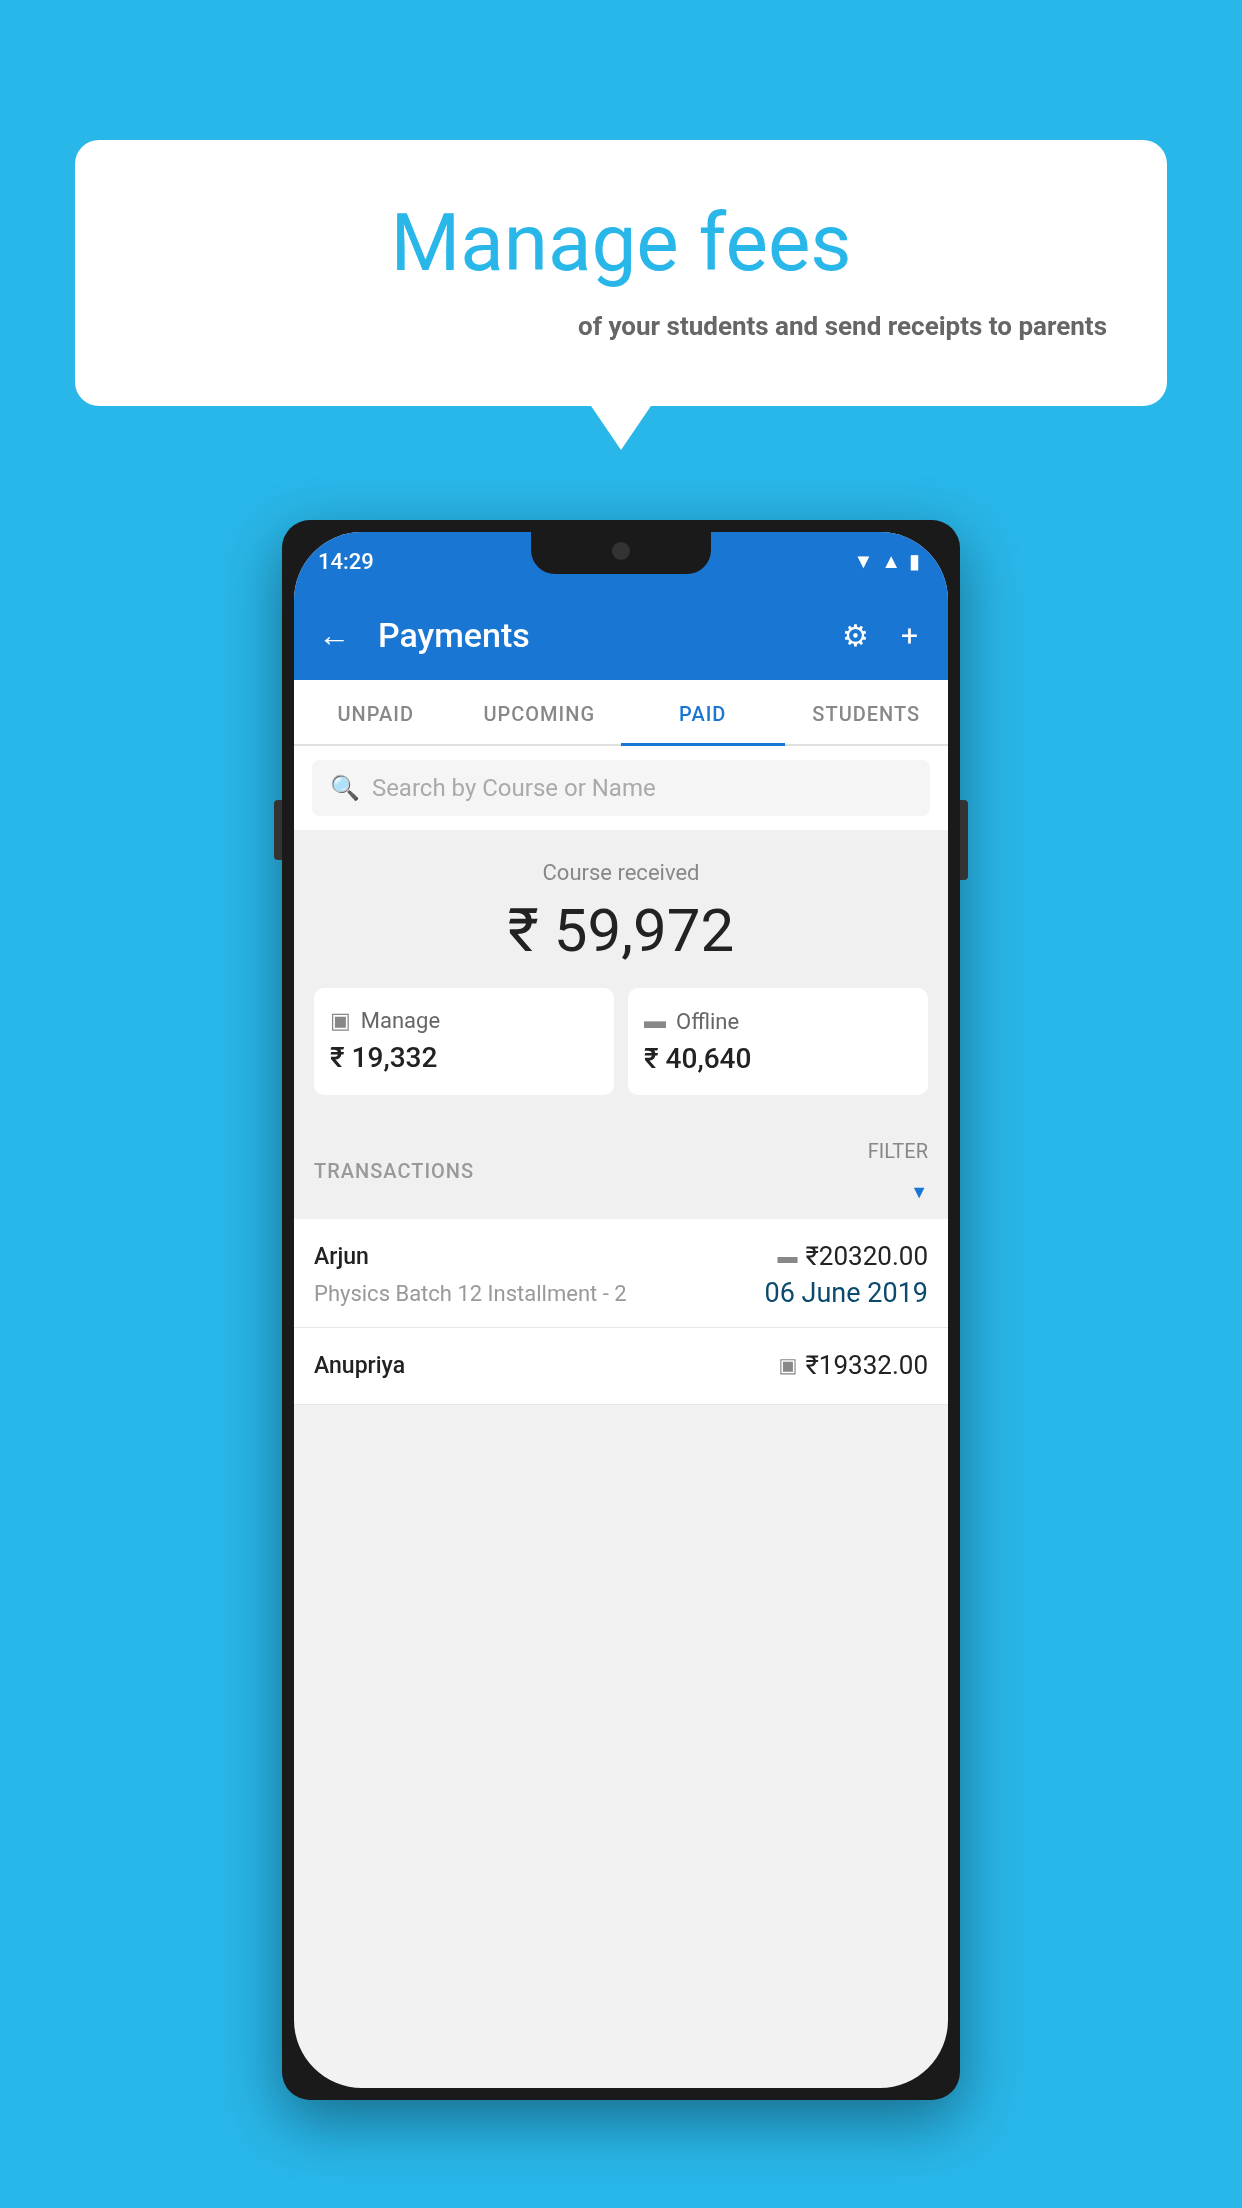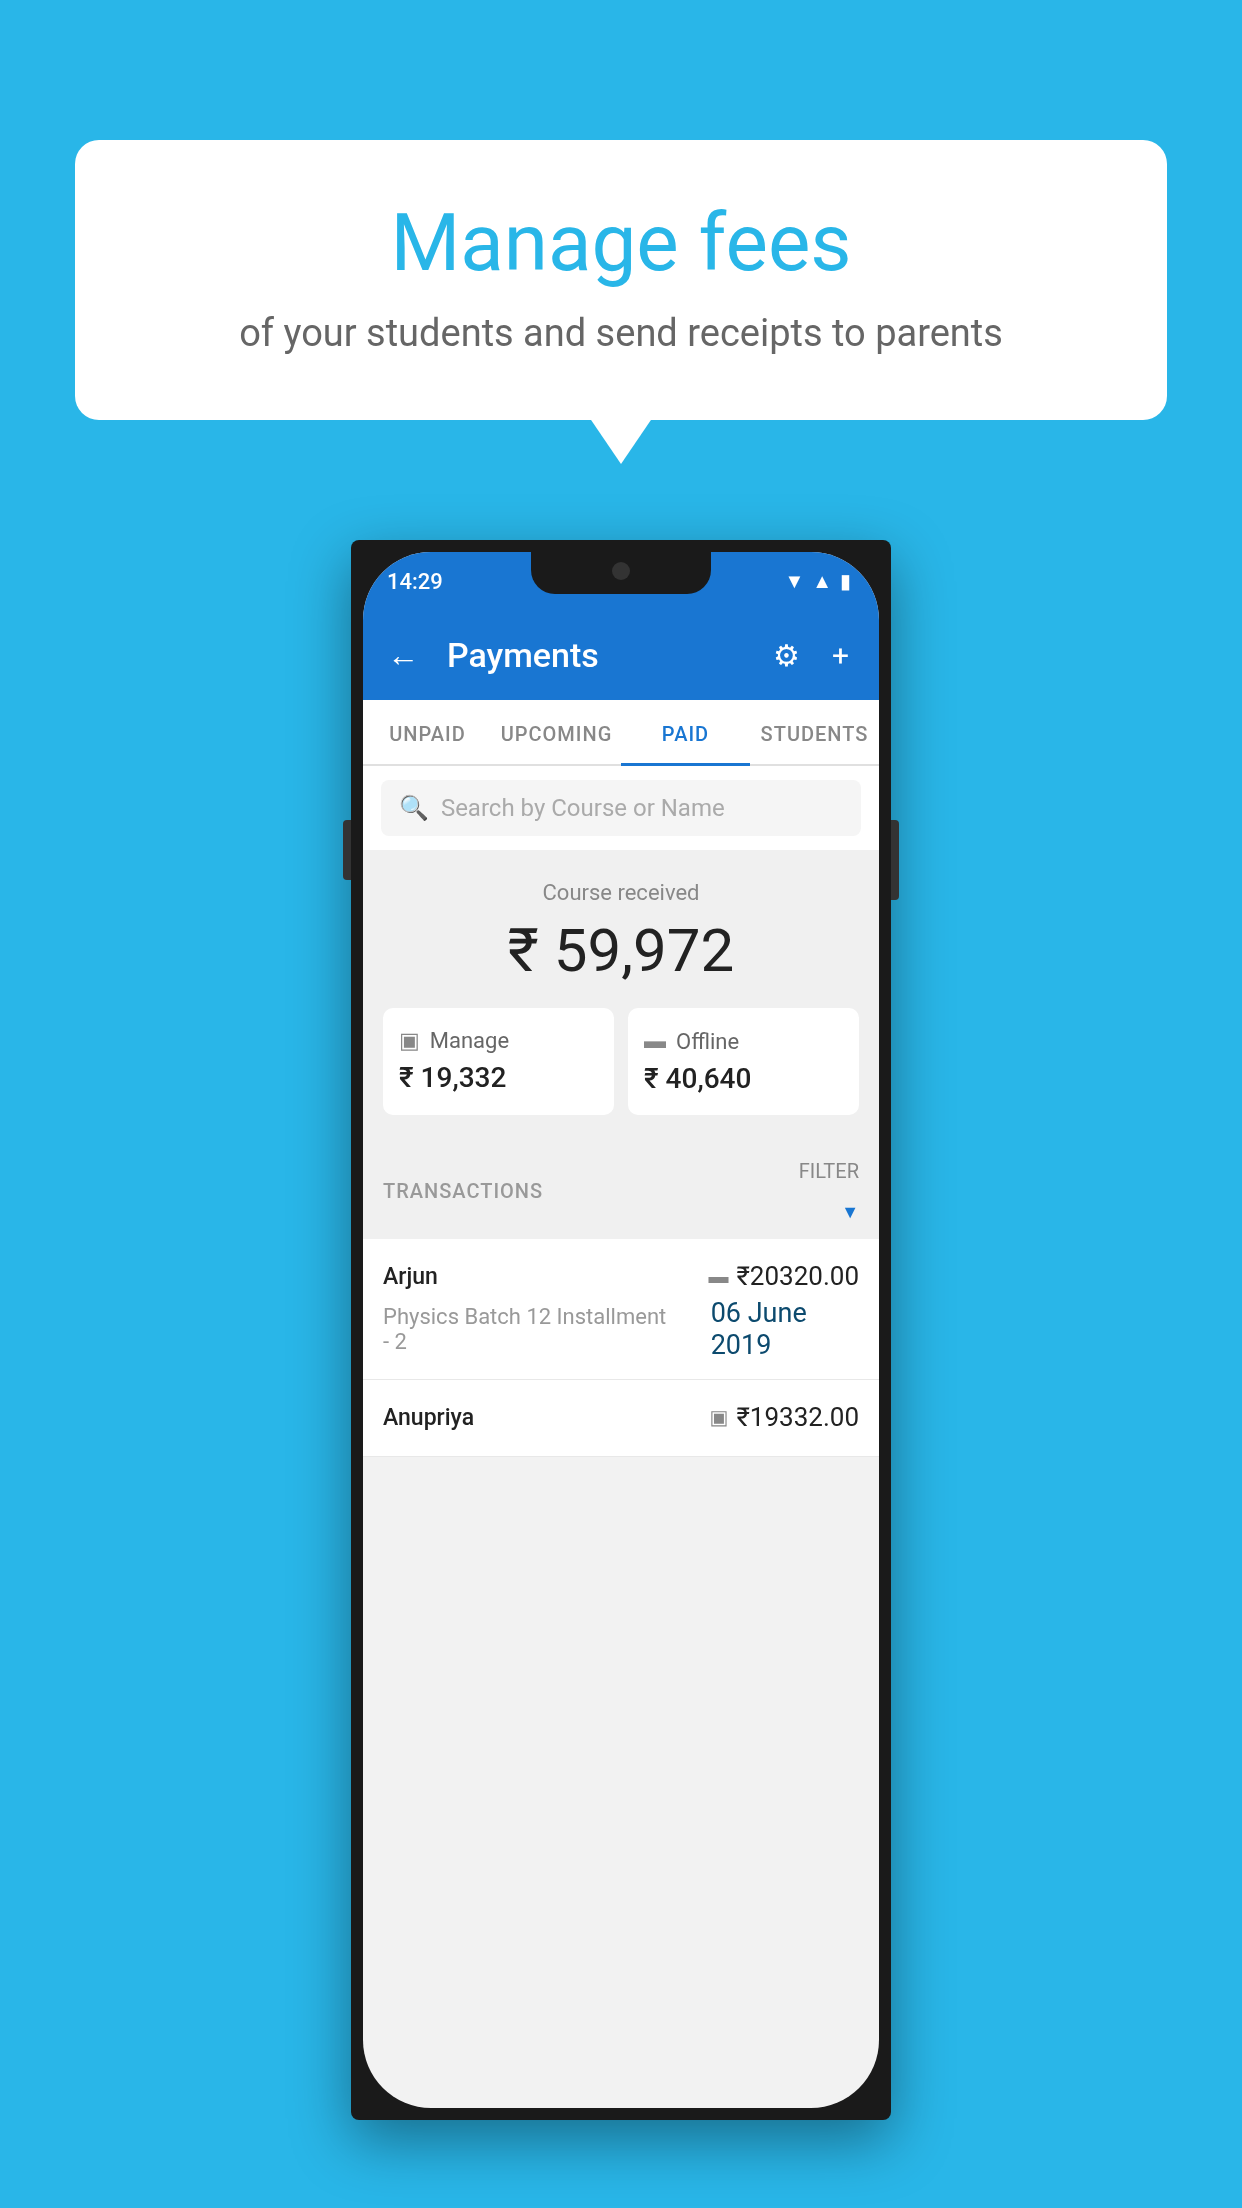--- a/index.html
+++ b/index.html
@@ -36,35 +36,36 @@
       border-top: 50px solid white;
     }
     .bubble-title {
       font-size: 80px;
       color: #29b6e8;
       font-weight: 400;
       line-height: 1.2;
       margin-bottom: 20px;
     }
     .bubble-subtitle {
-      font-size: 38px;
+      font-size: 26px;
       color: #666;
-      font-weight: 400;
+      font-weight: 700;
+      text-align: right;
     }
 
     
     .phone-frame {
       position: absolute;
-      top: 540px;
+      top: 520px;
       left: 50%;
       transform: translateX(-50%);
-      width: 540px;
+      width: 678px;
       height: 1580px;
       background: #1a1a1a;
-      border-radius: 8px;
+      border-radius: 28px;
       padding: 12px;
       box-shadow: 0 20px 60px rgba(0,0,0,0.4);
     }
 
     
     .phone-notch {
       position: absolute;
       top: 12px;
       left: 50%;
       transform: translateX(-50%);

